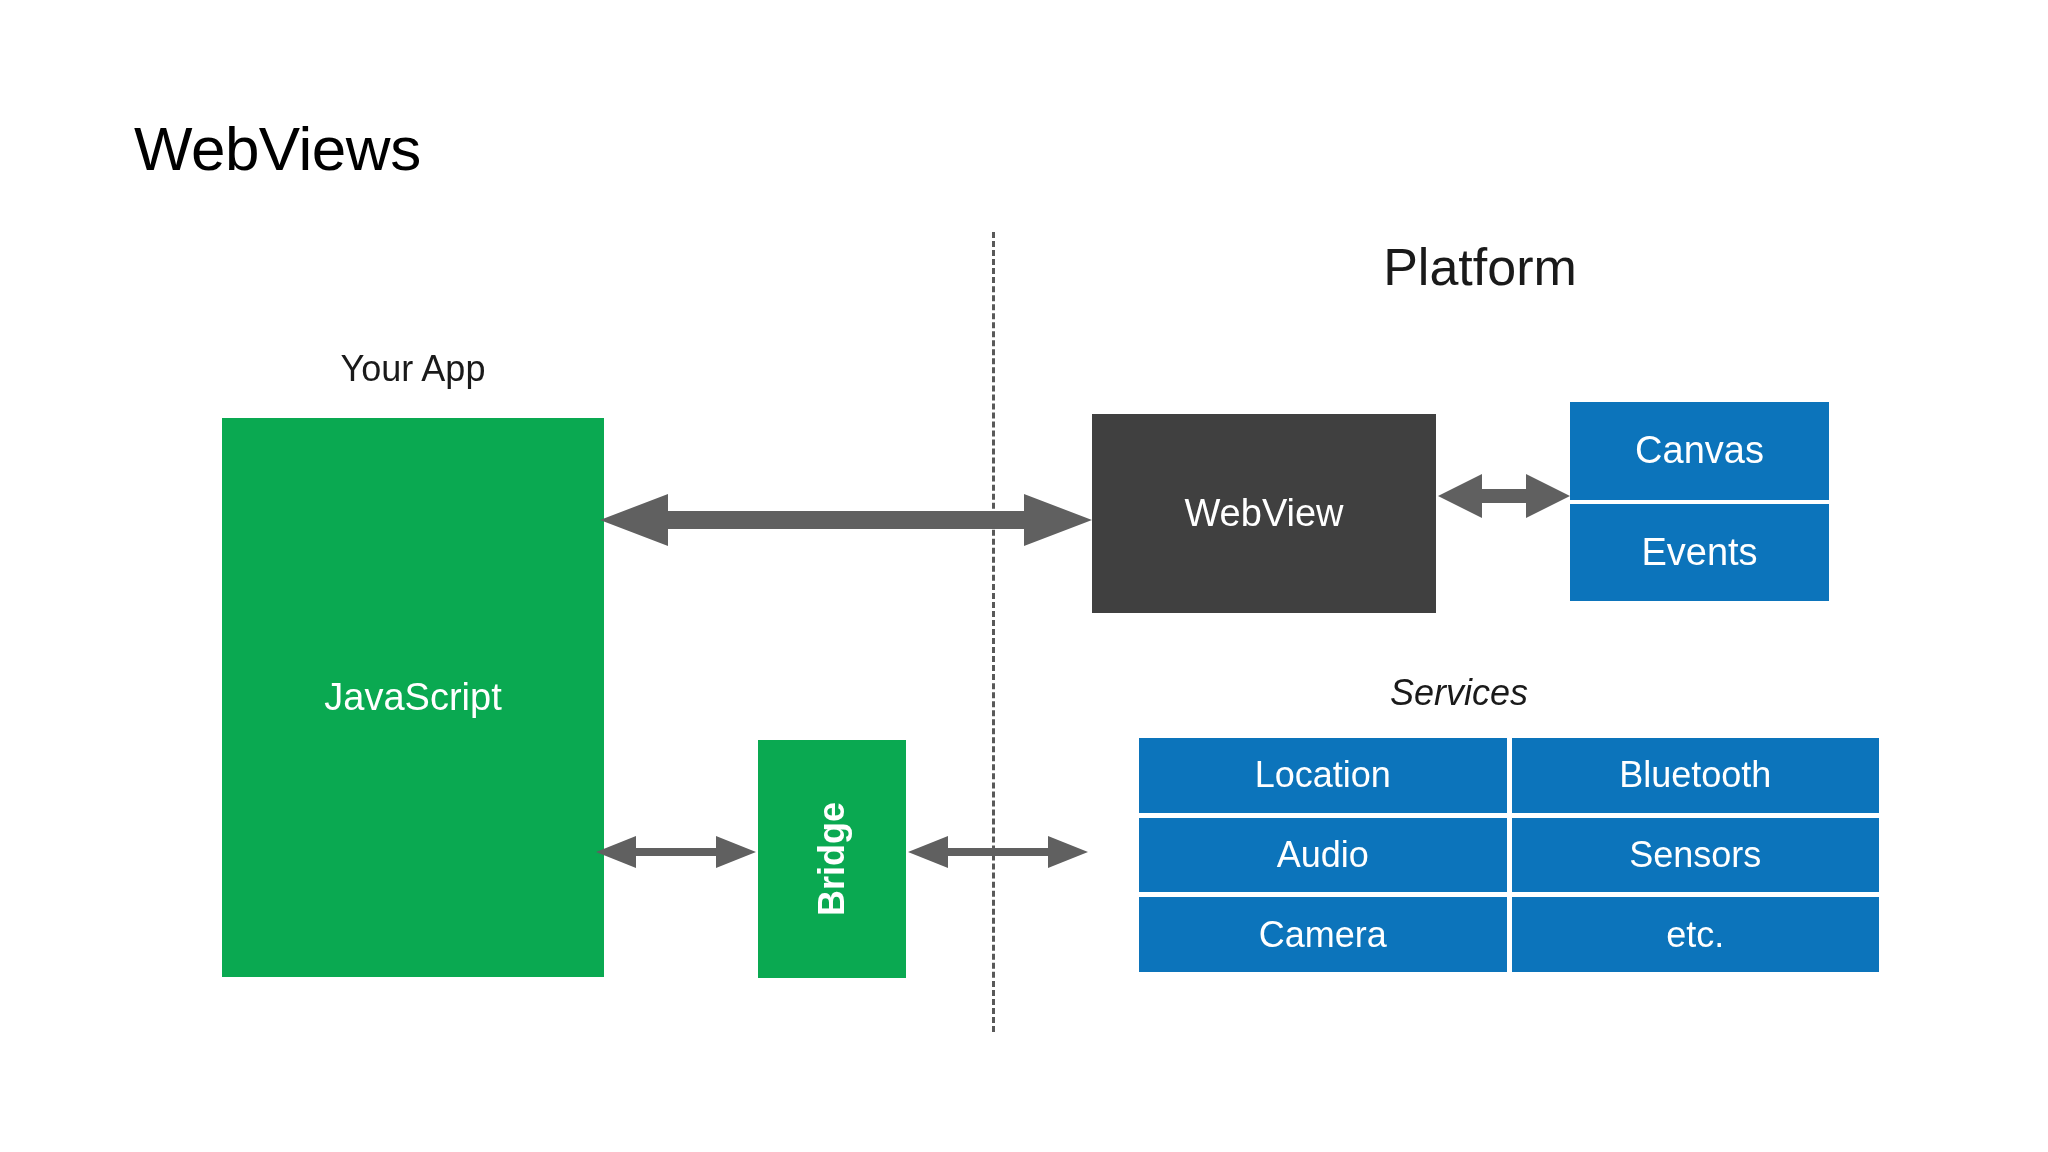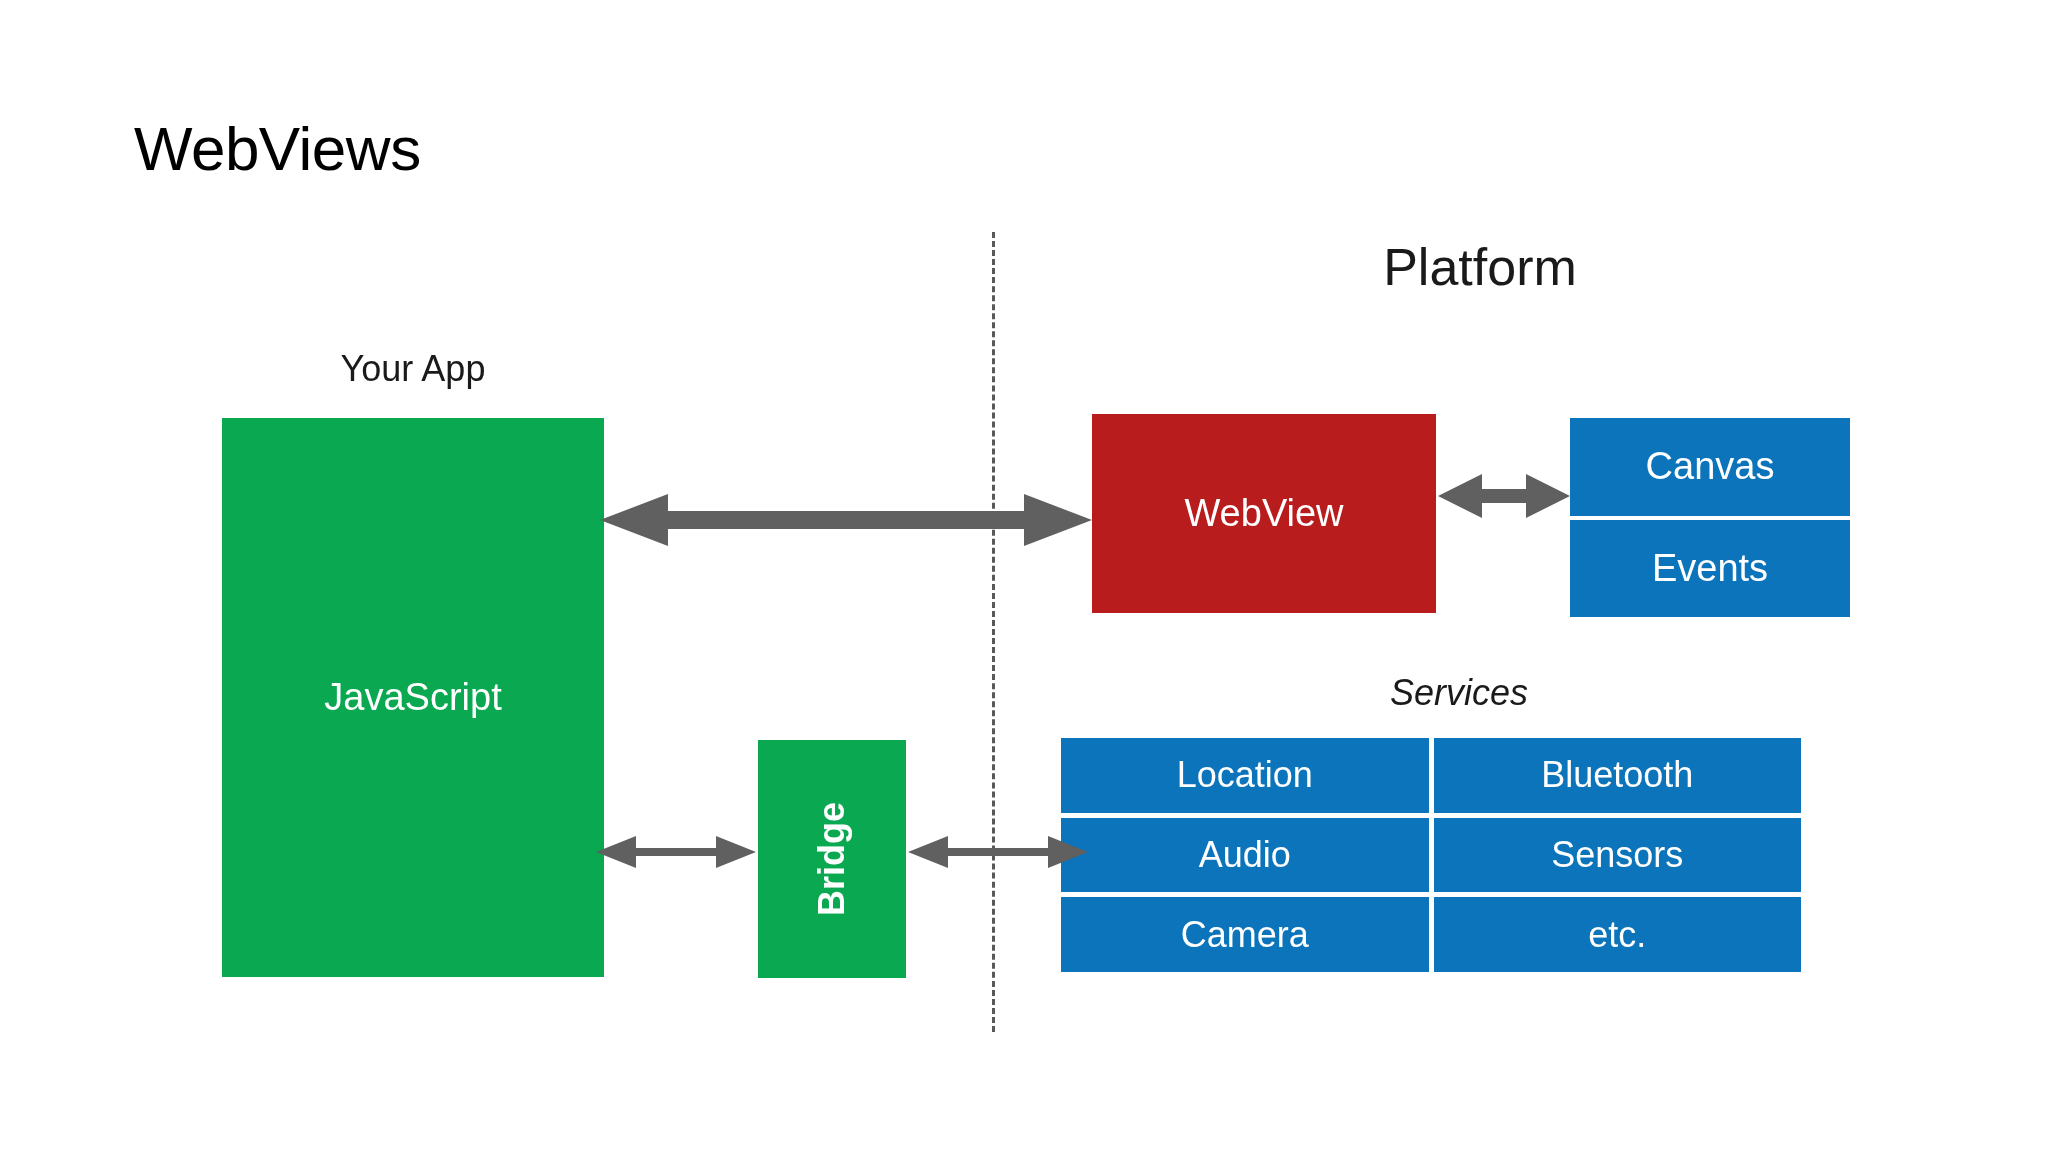--- a/index.html
+++ b/index.html
@@ -63,21 +63,21 @@
   
   .box {
     position: absolute;
     box-sizing: border-box;
     display: flex;
     align-items: center;
     justify-content: center;
     color: #ffffff;
   }
   .box.green { background: #0AA951; }
-  .box.blue  { background: #b91c1c; }
+  .box.blue  { background: #404040; }
 
   .box-js {
     left: 222px; top: 418px;
     width: 382px; height: 559px;
     font-size: 38px;
   }
   .box-bridge {
     left: 758px; top: 740px;
     width: 148px; height: 238px;
   }
@@ -89,40 +89,40 @@
   }
   .box-webview {
     left: 1092px; top: 414px;
     width: 344px; height: 199px;
     font-size: 38px;
   }
 
   
   .stack {
     position: absolute;
-    left: 1570px; top: 418px;
-    width: 280px; height: 199px;
+    left: 1570px; top: 402px;
+    width: 259px; height: 199px;
     display: flex;
     flex-direction: column;
     gap: 4px;
   }
   .stack .cell {
     flex: 1;
     background: #0C74BB;
     color: #ffffff;
     display: flex;
     align-items: center;
     justify-content: center;
     font-size: 38px;
   }
 
   
   .services-table {
     position: absolute;
-    left: 1061px; top: 738px;
+    left: 1139px; top: 738px;
     width: 740px; height: 234px;
     display: flex;
     flex-direction: column;
     gap: 5px;
   }
   .services-row {
     flex: 1;
     display: flex;
     gap: 5px;
   }

